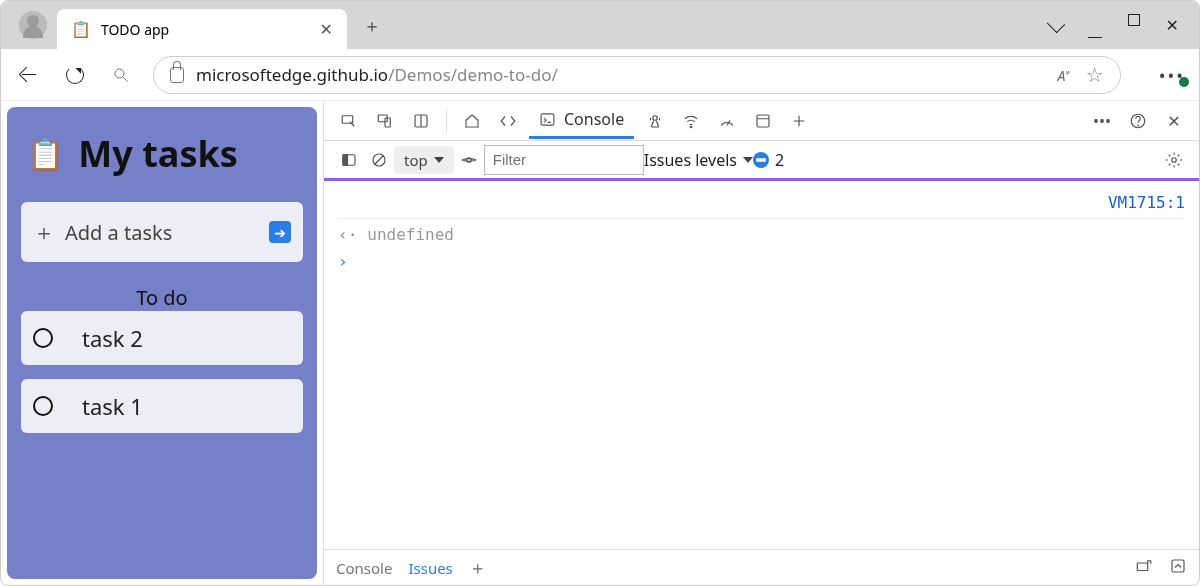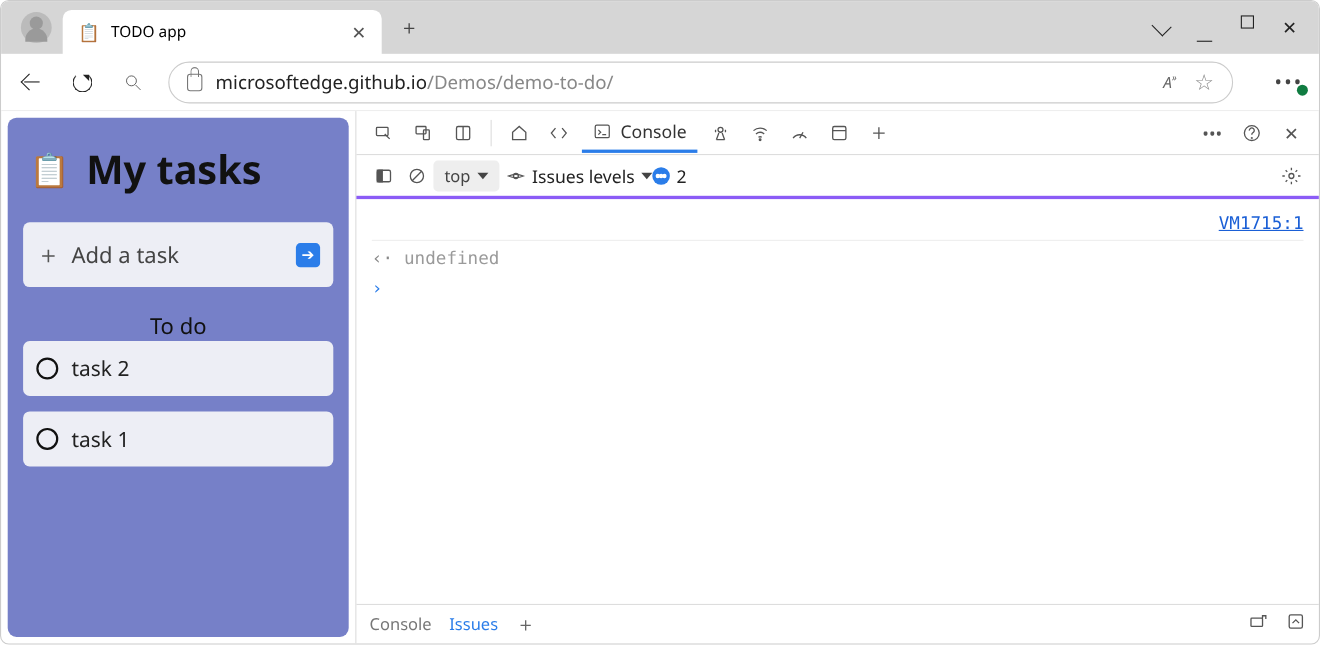--- a/index.html
+++ b/index.html
@@ -115,21 +115,21 @@
     display:flex;align-items:center;gap:10px;font-size:20px;color:#444;
   }
   .plus-ic{font-size:22px;color:#555;}
   .arrow-badge{
     margin-left:auto;width:22px;height:22px;border-radius:4px;
     background:#2b7de9;color:#fff;display:flex;align-items:center;justify-content:center;font-size:14px;
   }
   .section-h{margin:22px 0 0;text-align:center;font-size:20px;color:#111;}
   .task-card{
     background:#edeef5;border-radius:6px;padding:12px;margin-bottom:14px;
-    display:flex;align-items:center;gap:12px;font-size:19px;color:#222;
+    display:flex;align-items:center;gap:29px;font-size:22px;color:#222;
   }
   .task-circle{width:20px;height:20px;border:2.5px solid #111;border-radius:50%;}
 
   
   .devtools{flex:1;display:flex;flex-direction:column;border-left:1px solid #ddd;}
   .dt-toolbar{
     height:40px;display:flex;align-items:center;padding:0 10px;gap:6px;
     border-bottom:1px solid #ddd;
   }
   .dt-ic{width:30px;height:30px;display:flex;align-items:center;justify-content:center;color:#555;cursor:pointer;}
@@ -159,21 +159,21 @@
   .issue-dot{width:16px;height:16px;border-radius:50%;background:#2b7de9;display:flex;align-items:center;justify-content:center;}
   .issue-dot::after{content:"";width:4px;height:4px;border-radius:50%;background:#fff;box-shadow:-3px 0 #fff,3px 0 #fff;}
   .gear{margin-left:auto;}
 
   .console-body{
     flex:1; padding:8px 14px; font-family:Consolas,Menlo,monospace;
     font-size:16px; overflow:auto;
   }
   .c-row{display:flex;align-items:center;gap:10px;padding:4px 0;}
   .c-cleared{color:#888;font-style:italic;flex:1;}
-  .c-source{color:#1a5fd6;text-decoration:underline;cursor:pointer;margin-left:auto;font-family:Consolas,monospace;font-style:normal;}
+  .c-source{color:#1a5fd6;cursor:pointer;margin-left:auto;font-family:Consolas,monospace;font-style:normal;}
   .c-hr{border:none;border-top:1px solid #eee;margin:2px 0;}
   .ret-arrow{color:#888;}
   .undef{color:#9a9a9a;}
   .prompt{color:#2b7de9;}
 
   
   .dt-drawer{
     height:36px;border-top:1px solid #ddd;display:flex;align-items:center;
     padding:0 12px;gap:16px;font-size:15px;
   }
@@ -232,21 +232,21 @@
 
 <div class="main">
 
   <div class="todo-pane">
     <div class="todo-title-row">
       <span class="clipboard">📋</span>
       <span class="todo-title">My tasks</span>
     </div>
     <div class="add-card">
       <span class="plus-ic">＋</span>
-      <span>Add a task</span>
+      <span>Add a tasks</span>
       <span class="arrow-badge">➔</span>
     </div>
     <div class="section-h">To do</div>
     <div class="task-card">
       <span class="task-circle"></span>
       <span>task 2</span>
     </div>
     <div class="task-card">
       <span class="task-circle"></span>
       <span>task 1</span>
@@ -349,20 +349,21 @@
       <div class="ctx-select">
         <span>top</span>
         <span class="tri-down"></span>
       </div>
       <span class="dt-ic">
           <svg viewBox="0 0 24 24">
             <circle cx="12" cy="12" r="3"></circle>
             <path d="M3 12a14 7 0 0118 0 14 7 0 01-18 0z"></path>
           </svg>
         </span>
+      <input class="filter-box" placeholder="Filter" style="">
       <div class="lvl">
         <span>Issues levels</span>
         <span class="tri-down"></span>
       </div>
       <div class="issues-chip">
         <span class="issue-dot"></span>
         <span>2</span>
       </div>
       <span class="dt-ic gear">
           <svg viewBox="0 0 24 24">

